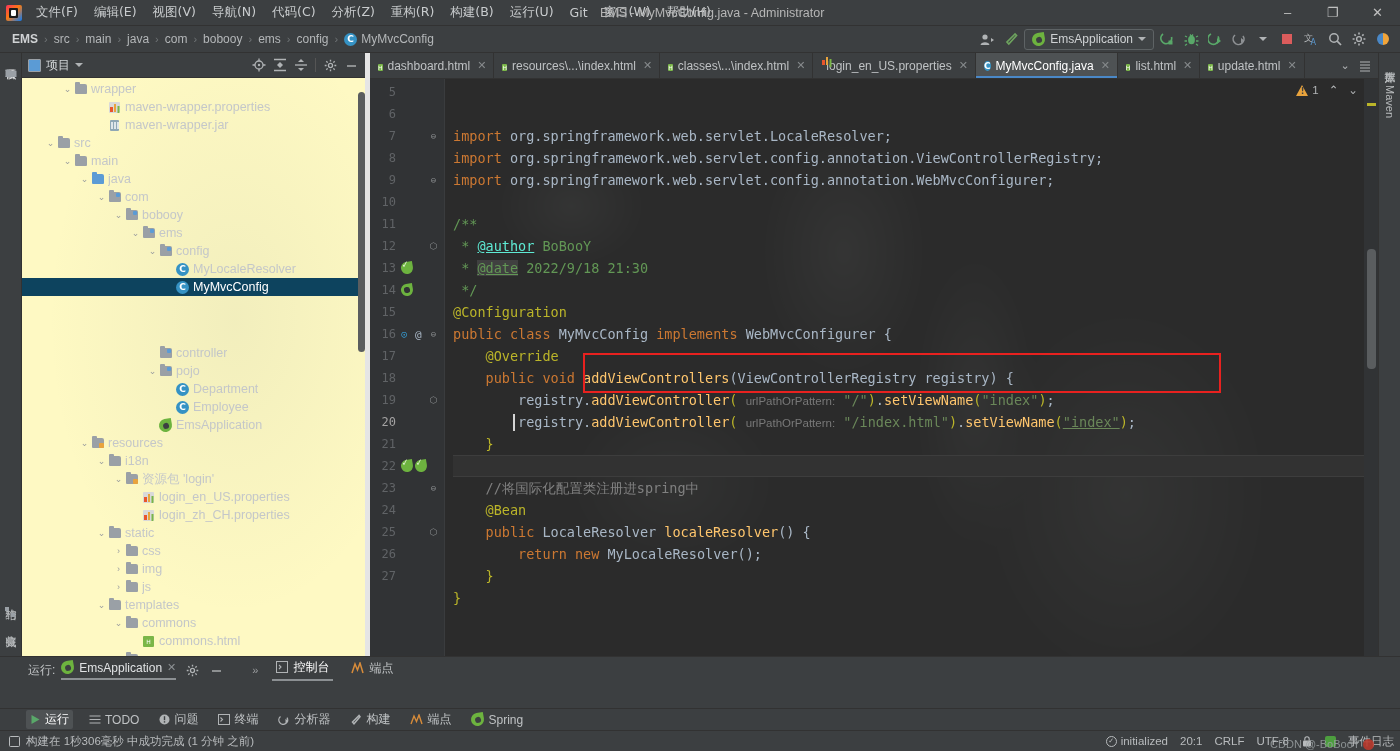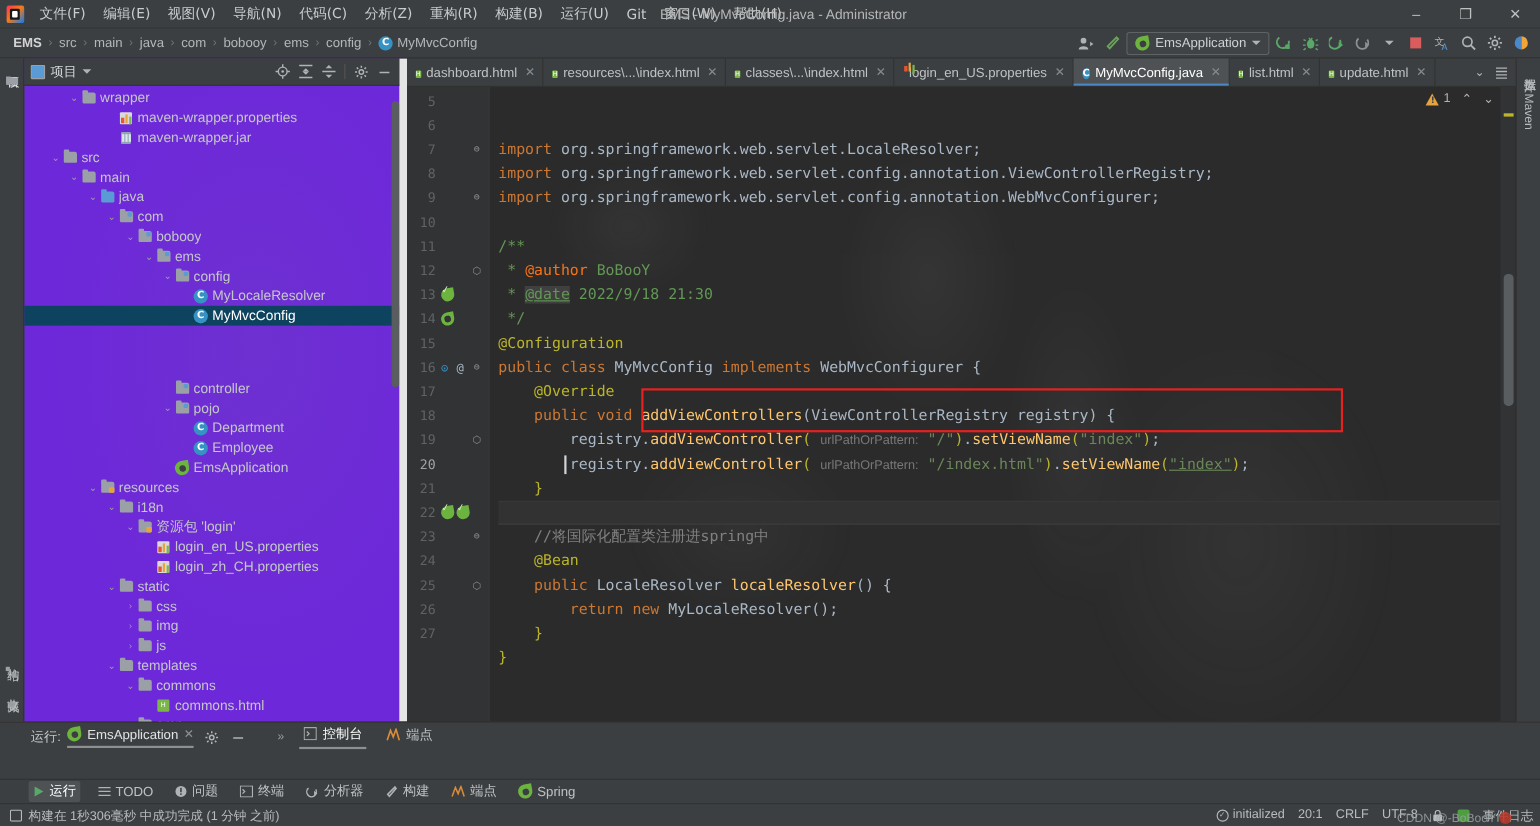--- a/index.html
+++ b/index.html
@@ -89,22 +89,22 @@
   .vlabel {
     writing-mode: vertical-rl; text-orientation: mixed; font-size: 11px; color: #b8bbbd;
     padding: 4px 0; letter-spacing: 0px; white-space: nowrap;
   }
   .vlabel.sel { color: #e4e6e8; }
   .strip-ic { font-size: 11px; color: #9a9d9f; margin: 3px 0; }
   .strip-bottom { margin-top: auto; display:flex; flex-direction: column; align-items: center; padding-bottom: 6px; }
 
   
   .project-panel {
-    width: 348px; flex: 0 0 348px; background: #6d28d9; display: flex; flex-direction: column;
-    border-right: 7px solid #e5e5e5; min-height: 0;
+    width: 348px; flex: 0 0 348px; background: #fef9c3; display: flex; flex-direction: column;
+    border-right: 5px solid #e5e5e5; min-height: 0;
   }
   .pp-header {
     height: 25px; flex: 0 0 25px; display: flex; align-items: center; padding: 0 4px 0 6px;
     border-bottom: 1px solid #323232; background: #3c3f41;
   }
   .pp-title-ic { width: 13px; height: 13px; border: 1.5px solid #9aa0a6; background:#5b9bd5; margin-right: 5px; border-radius:1px;}
   .pp-title { font-size: 12px; color: #d3d6d8; margin-right: 5px; }
   .pp-head-right { margin-left: auto; display: flex; align-items: center; gap: 1px; }
   .pp-ic { width: 20px; height: 20px; display:flex; align-items:center; justify-content:center; color:#b0b3b5; font-size: 12px; border-radius:3px;}
   .pp-sep { width:1px; height:14px; background:#555; margin:0 3px; }
@@ -197,21 +197,21 @@
     font-size: 13.5px; line-height: 22px; padding-top: 2px; padding-left: 8px; white-space: pre;
     overflow: hidden; color: #a9b7c6; border-left: 1px solid #3a3c3e;
   }
   .cline { height: 22px; position: relative; }
   .cline.current { background: #323232; box-shadow: inset 0 1px 0 #3d3d3d, inset 0 -1px 0 #3d3d3d; }
   .kw   { color: #cc7832; }
   .ann  { color: #bbb529; }
   .str  { color: #6a8759; }
   .cmt  { color: #808080; }
   .jdoc { color: #629755; }
-  .jtag { color: #f97316; }
+  .jtag { color: #5eead4; text-decoration: underline; }
   .jtag-hl { color: #629755; background: #404040; text-decoration: underline; }
   .mth  { color: #ffc66d; }
   .hint { color: #787878; font-size: 11.5px; font-family: "Liberation Sans", sans-serif; }
   .ul   { text-decoration: underline; }
   .caretline { position:absolute; left: 70px; top: 3px; width: 1.5px; height: 17px; background:#d4d4d4; }
 
   .redbox {
     position: absolute; left: 138px; top: 274px; width: 638px; height: 40px;
     border: 2px solid #e8211f; pointer-events: none; z-index: 5;
   }

